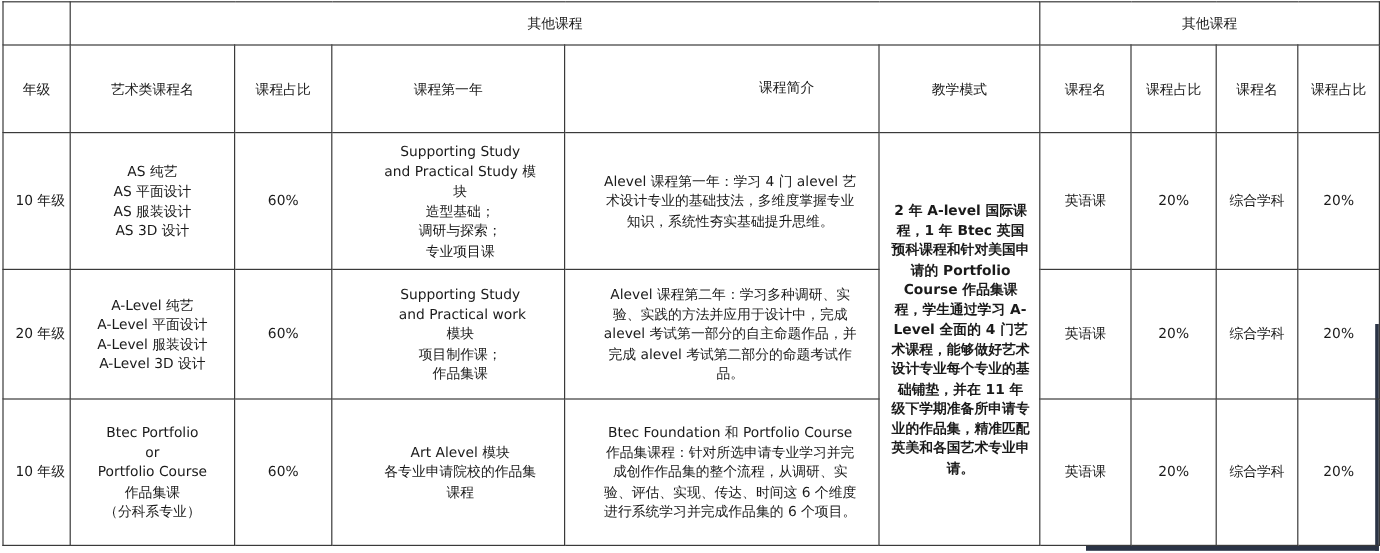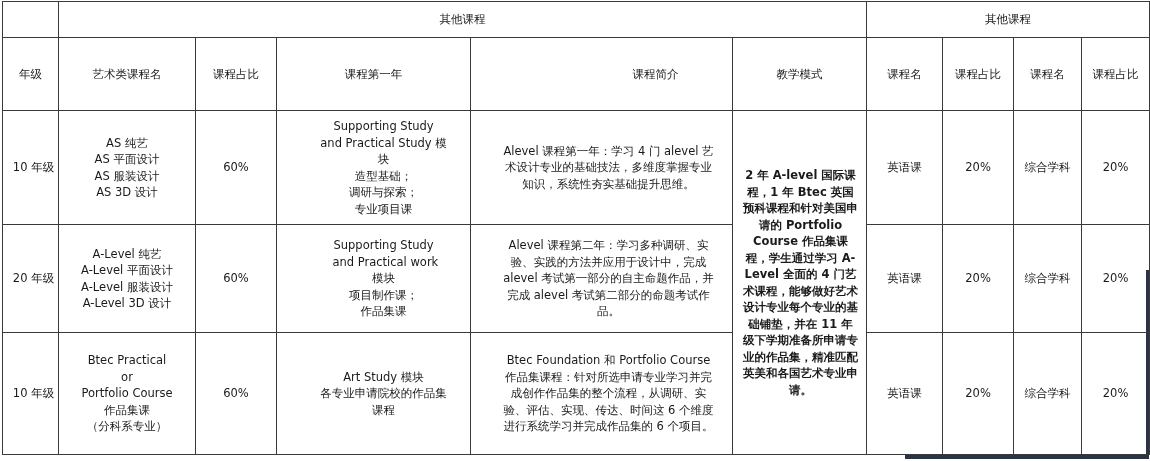--- a/index.html
+++ b/index.html
@@ -106,29 +106,29 @@
     <td class="left intro">Alevel 课程第二年：学习多种调研、实验、实践的方法并应用于设计中，完成 alevel 考试第一部分的自主命题作品，并完成 alevel 考试第二部分的命题考试作品。</td>
     <td>英语课</td>
     <td>20%</td>
     <td>综合学科</td>
     <td>20%</td>
   </tr>
 
   <tr class="r12">
     <td class="grade">10 年级</td>
     <td class="lines">
-      <span>Btec Practical</span>
+      <span>Btec Portfolio</span>
       <span>or</span>
       <span>Portfolio Course</span>
       <span>作品集课</span>
       <span>（分科系专业）</span>
     </td>
     <td>60%</td>
     <td class="lines left mod" style="padding-left:22px">
-      <span>Art Study 模块</span>
+      <span>Art Alevel 模块</span>
       <span>各专业申请院校的作品集</span>
       <span>课程</span>
     </td>
     <td class="left intro">Btec Foundation 和 Portfolio Course 作品集课程：针对所选申请专业学习并完成创作作品集的整个流程，从调研、实验、评估、实现、传达、时间这 6 个维度进行系统学习并完成作品集的 6 个项目。</td>
     <td>英语课</td>
     <td>20%</td>
     <td>综合学科</td>
     <td>20%</td>
   </tr>
 </tbody>

